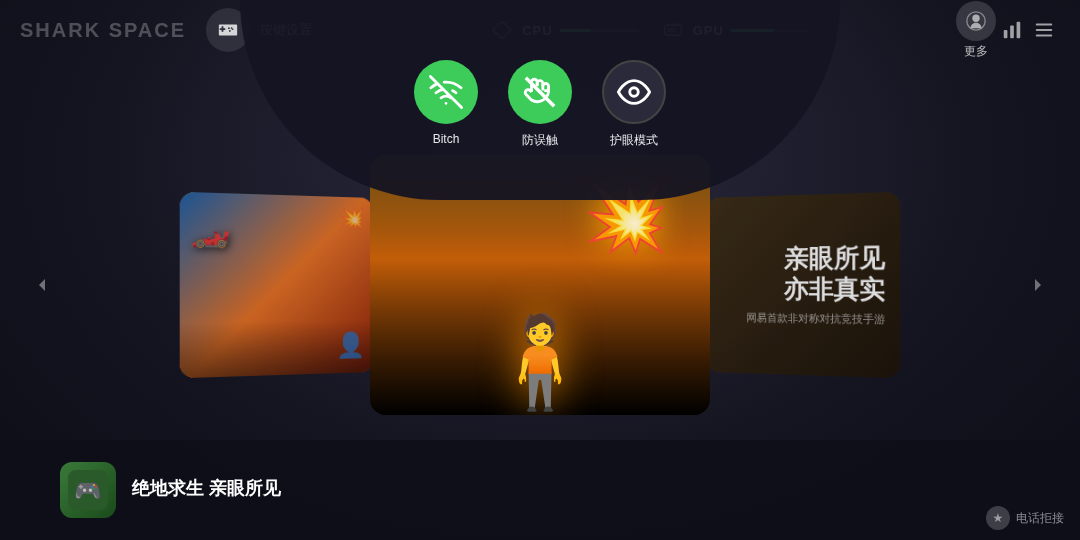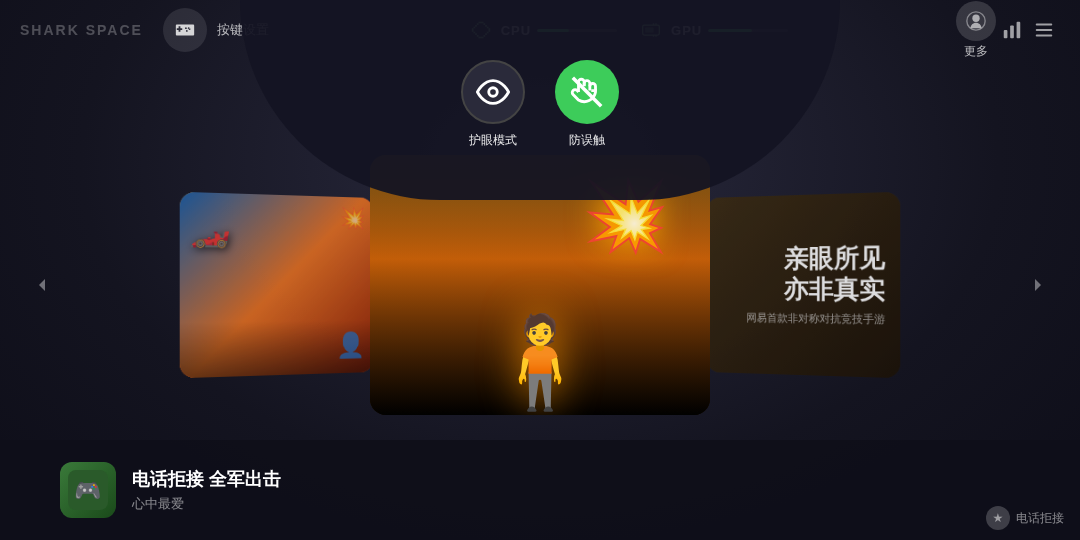--- a/index.html
+++ b/index.html
@@ -27,21 +27,21 @@
       right: 0;
       height: 60px;
       display: flex;
       align-items: center;
       padding: 0 20px;
       z-index: 10;
     }
 
     .logo-text {
       color: rgba(255,255,255,0.25);
-      font-size: 14px;
+      font-size: 20px;
       font-weight: bold;
       letter-spacing: 2px;
       margin-right: 20px;
     }
 
     .gamepad-icon-wrap {
       width: 44px;
       height: 44px;
       background: rgba(255,255,255,0.1);
       border-radius: 50%;
@@ -482,44 +482,52 @@
         <rect x="3" y="5" width="18" height="2" rx="1"></rect>
         <rect x="3" y="11" width="18" height="2" rx="1"></rect>
         <rect x="3" y="17" width="18" height="2" rx="1"></rect>
       </svg>
     </div>
   </div>
 </div>
 
 <div class="quick-actions">
 
-
-
   <div class="action-item">
-    <div class="action-circle dark">
-      <svg width="34" height="34" viewBox="0 0 24 24" fill="none">
-        <path d="M1 12s4-8 11-8 11 8 11 8-4 8-11 8-11-8-11-8z" stroke="white" stroke-width="2"></path>
-        <circle cx="12" cy="12" r="3" stroke="white" stroke-width="2"></circle>
+    <div class="action-circle green">
+      <svg width="34" height="34" viewBox="0 0 24 24" fill="white">
+        <path d="M1 1l22 22M16.72 11.06A10.94 10.94 0 0 1 19 12.55M5 12.55a10.94 10.94 0 0 1 5.17-2.39M10.71 5.05A16 16 0 0 1 22.56 9M1.42 9a15.91 15.91 0 0 1 4.7-2.88M8.53 16.11a6 6 0 0 1 6.95 0M12 20h.01" stroke="white" stroke-width="2" fill="none" stroke-linecap="round"></path>
       </svg>
     </div>
-    <span class="action-label">护眼模式</span>
-  </div>
+    <span class="action-label">Bitch</span>
+  </div>
+
 
   <div class="action-item">
     <div class="action-circle green">
       <svg width="34" height="34" viewBox="0 0 24 24" fill="none">
         <path d="M18 11V8a2 2 0 0 0-4 0v3" stroke="white" stroke-width="2" fill="none"></path>
         <path d="M14 8V6a2 2 0 0 0-4 0v2" stroke="white" stroke-width="2" fill="none"></path>
         <path d="M10 7.5V5a2 2 0 0 0-4 0v7" stroke="white" stroke-width="2" fill="none"></path>
         <path d="M6 12l-1-1a2 2 0 0 0-2.83 2.83L6 17.66A8 8 0 0 0 18 12v-1h-2v1" stroke="white" stroke-width="2" fill="none"></path>
         <line x1="2" y1="2" x2="22" y2="22" stroke="white" stroke-width="2.5"></line>
       </svg>
     </div>
     <span class="action-label">防误触</span>
   </div>
+
+  <div class="action-item">
+    <div class="action-circle dark">
+      <svg width="34" height="34" viewBox="0 0 24 24" fill="none">
+        <path d="M1 12s4-8 11-8 11 8 11 8-4 8-11 8-11-8-11-8z" stroke="white" stroke-width="2"></path>
+        <circle cx="12" cy="12" r="3" stroke="white" stroke-width="2"></circle>
+      </svg>
+    </div>
+    <span class="action-label">护眼模式</span>
+  </div>
 </div>
 
 <div class="cards-area">
 
   <div class="nav-arrow nav-arrow-left">
     <svg width="24" height="24" viewBox="0 0 24 24" fill="rgba(255,255,255,0.4)">
       <path d="M15 18l-6-6 6-6"></path>
     </svg>
   </div>
 
@@ -564,22 +572,21 @@
 
 <div class="bottom-bar">
   <div class="game-icon">
     <svg width="40" height="40" viewBox="0 0 40 40">
       <rect width="40" height="40" rx="8" fill="#2a5a2a"></rect>
       <text x="20" y="28" text-anchor="middle" font-size="22" fill="white">🎮</text>
     </svg>
   </div>
 
   <div class="game-info">
-    <div class="game-title">电话拒接 全军出击</div>
-    <div class="game-subtitle">心中最爱</div>
+    <div class="game-title">绝地求生 亲眼所见</div>
   </div>
 
 </div>
 
 <div class="watermark">
   <div class="watermark-icon">★</div>
   <span>电话拒接</span>
 </div>
 
 </body></html>

